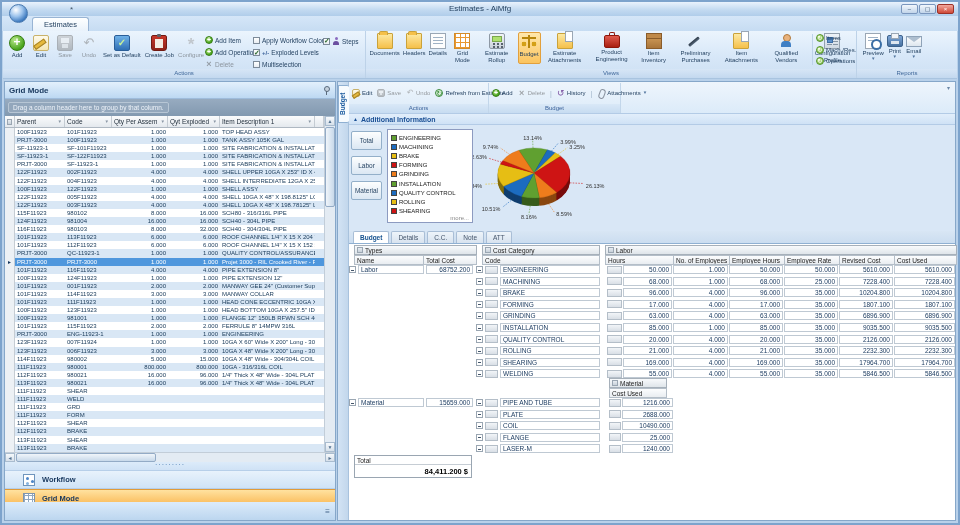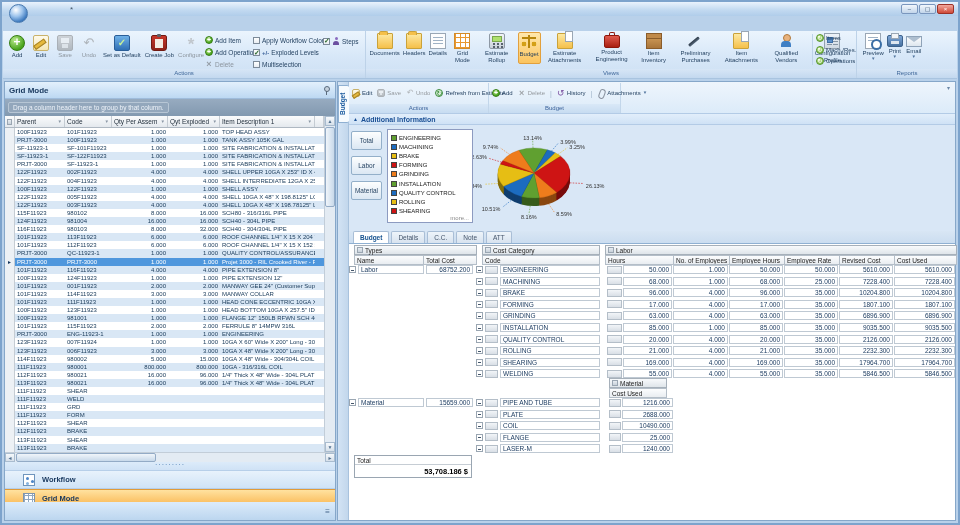--- a/index.html
+++ b/index.html
@@ -194,27 +194,31 @@
 .tb-l{height:9px;font-size:6.5px;padding:1px 2px;border-bottom:1px solid #c6cdd4;color:#222}
 .tb-v{height:12px;font-weight:bold;font-size:7.5px;text-align:right;padding:2px 3px;color:#000}
 </style>
 </head>
 <body>
 
 <div class="win">
   <div class="titlebar">
     <div class="orb"></div>
     <div class="qat">*</div>
+    <div class="title">Estimates - AiMfg</div>
     <div class="winbtns">
       <div class="wb">–</div>
       <div class="wb">▢</div>
       <div class="wb close">×</div>
     </div>
   </div>
 
+  <div class="tabrow">
+    <div class="rtab">Estimates</div>
+  </div>
 
   <div class="ribbon">
     <div class="rgroup g-actions">
       <div class="actions-large">
           <div class="rbtn-lg">
             <span class="ic  i-add"></span>
             <span class="rlbl">Add</span>
           </div>
           <div class="rbtn-lg">
             <span class="ic  i-edit"></span>
@@ -1030,21 +1034,21 @@
           <span class="cellbox" style="width:66px">Labor</span>
           <span class="cellbox vnum" style="width:47px">68752.200</span>
         </div>
         <div class="trow" style="left:0;top:154px;width:128px">
           <span class="exp"></span>
           <span class="cellbox" style="width:66px">Material</span>
           <span class="cellbox vnum" style="width:47px">15659.000</span>
         </div>
         <div class="totalbox">
           <div class="tb-l">Total</div>
-          <div class="tb-v">53,708.186 $</div>
+          <div class="tb-v">84,411.200 $</div>
         </div>
         <div class="thdr cc-hdr">
           <span class="hdr-ic" style="margin:0"></span>
           <span>Cost Category</span>
         </div>
         <div class="tcolrow cc-col">
           <div class="tc" style="width:118px">Code</div>
         </div>
         <div>
             <div class="trow" style="left: 127px; width: 124px; top: 21px;">

